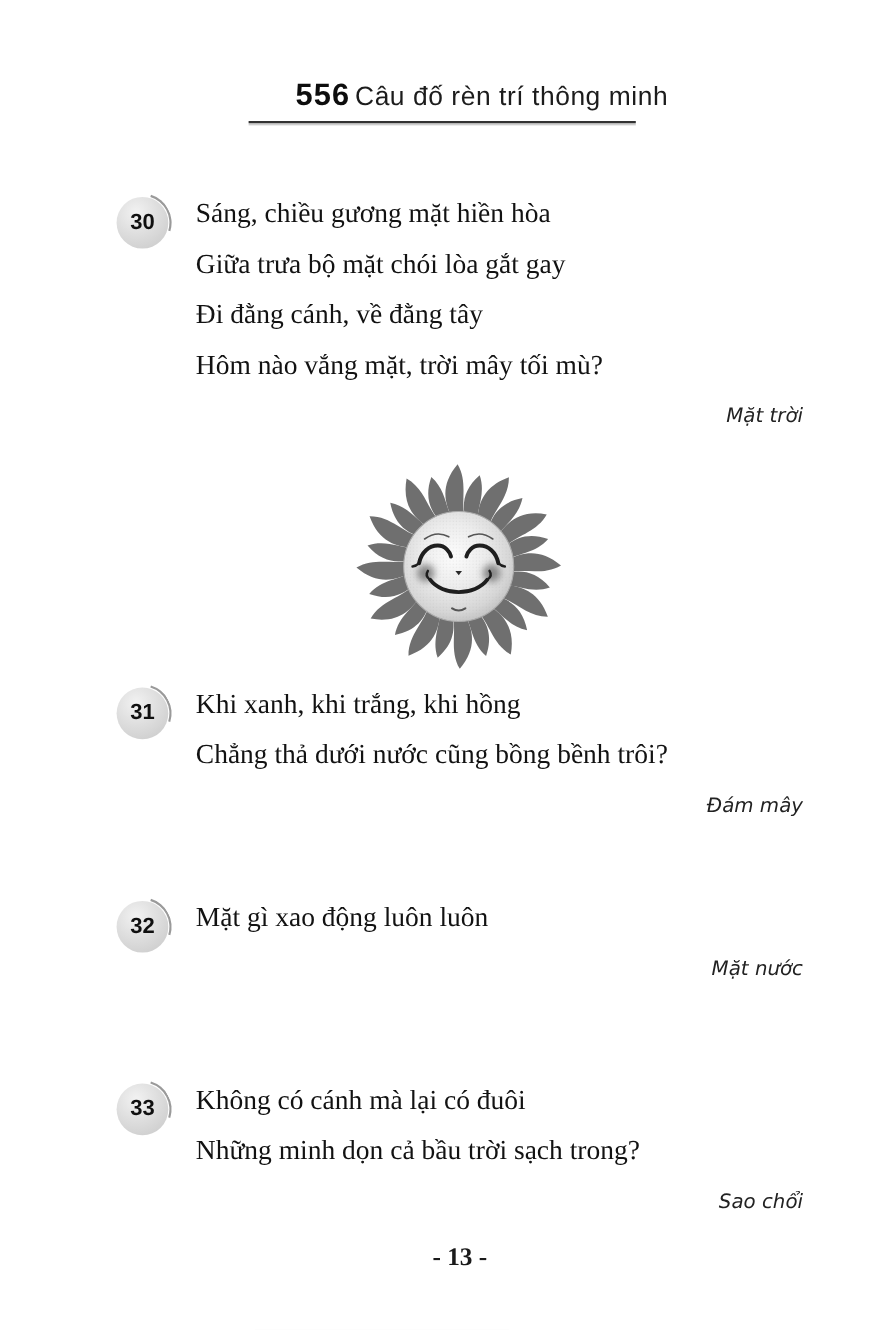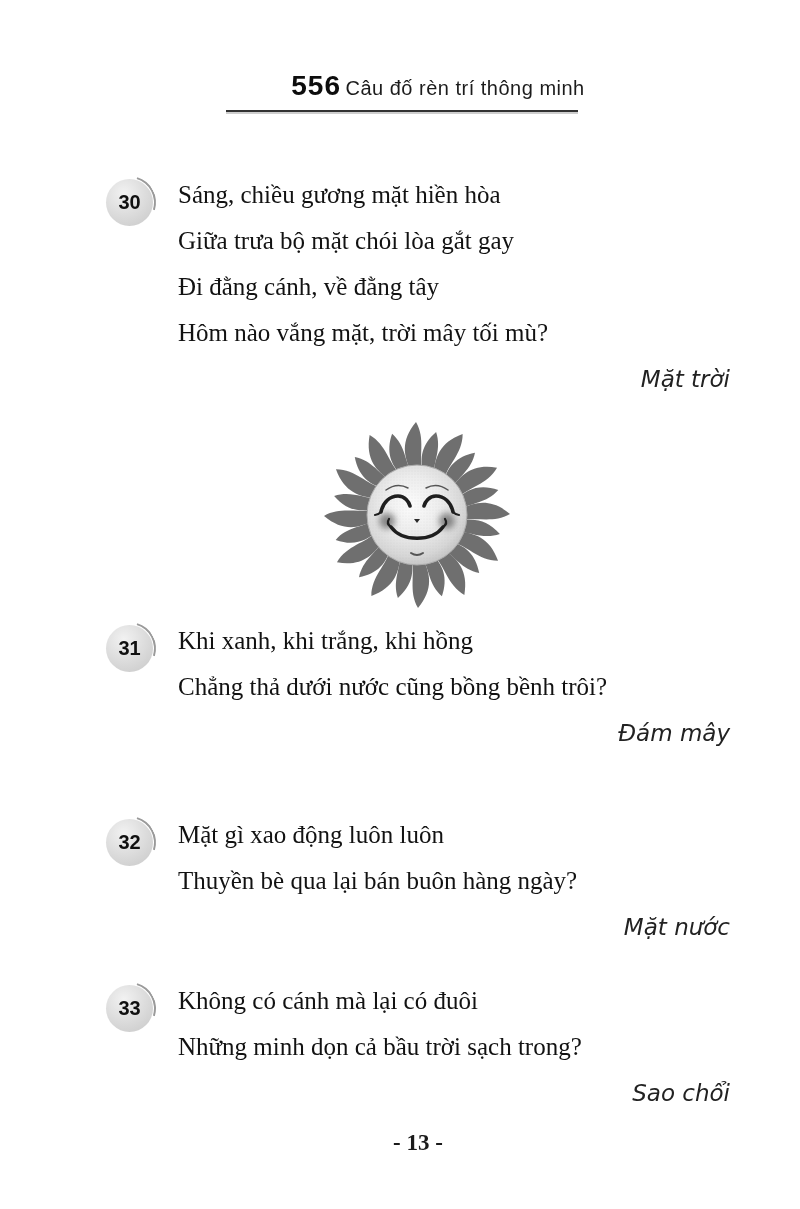--- a/index.html
+++ b/index.html
@@ -8,21 +8,21 @@
     background:#ffffff;overflow:hidden;color:#161616;
   }
   
   .header{
     position:absolute;top:70px;left:0;right:0;
     text-align:center;padding-left:44px;
     font-family:"Liberation Sans",sans-serif;
     white-space:nowrap;
   }
   .hnum{font-weight:bold;font-size:28px;letter-spacing:1px;color:#0d0d0d;margin-left:32px;}
-  .htitle{font-size:20px;letter-spacing:.5px;color:#1c1c1c;}
+  .htitle{font-size:24px;letter-spacing:.5px;color:#1c1c1c;}
   .header-rule{
     position:absolute;top:110px;left:226px;width:352px;height:2px;
     background:#323232;box-shadow:0 2px 0 rgba(60,60,60,.25);
   }
   
   .riddle{position:absolute;left:106px;right:70px;}
   .badge{
     position:absolute;left:0;top:7px;width:47px;height:47px;border-radius:50%;
     background:
       radial-gradient(circle at 38% 30%, #f2f2f2 0%, #dedede 45%, #c7c7c7 100%);
@@ -35,21 +35,21 @@
     transform:rotate(-28deg);
   }
   .lines{
     margin-left:72px;
     font-family:"Liberation Serif",serif;
     font-size:25px;line-height:46px;color:#121212;
   }
   .answer{
     margin-top:7px;text-align:right;
     font-family:"DejaVu Sans","Liberation Sans",sans-serif;
-    font-style:italic;font-size:23px;line-height:32px;color:#222;
+    font-style:italic;font-size:18px;line-height:32px;color:#222;
   }
   .r30{top:172px;} .r31{top:618px;} .r32{top:812px;} .r33{top:978px;}
   
   .sun-fig{position:absolute;left:314px;top:412px;width:206px;height:206px;margin:0;}
   
   .footer{
     position:absolute;top:1130px;left:0;right:0;text-align:center;
     font-family:"Liberation Serif",serif;font-weight:bold;font-size:23px;color:#1a1a1a;
     transform:translateX(18px);
   }
@@ -153,21 +153,20 @@
     </div>
     <div class="answer">Đám mây</div>
   </section>
 
   <section class="riddle r32">
     <div class="badge">
       <span>32</span>
     </div>
     <div class="lines">
       <div class="line">Mặt gì xao động luôn luôn</div>
-      <div class="line">Thuyền bè qua lại bán buôn hàng ngày?</div>
     </div>
     <div class="answer">Mặt nước</div>
   </section>
 
   <section class="riddle r33">
     <div class="badge">
       <span>33</span>
     </div>
     <div class="lines">
       <div class="line">Không có cánh mà lại có đuôi</div>

